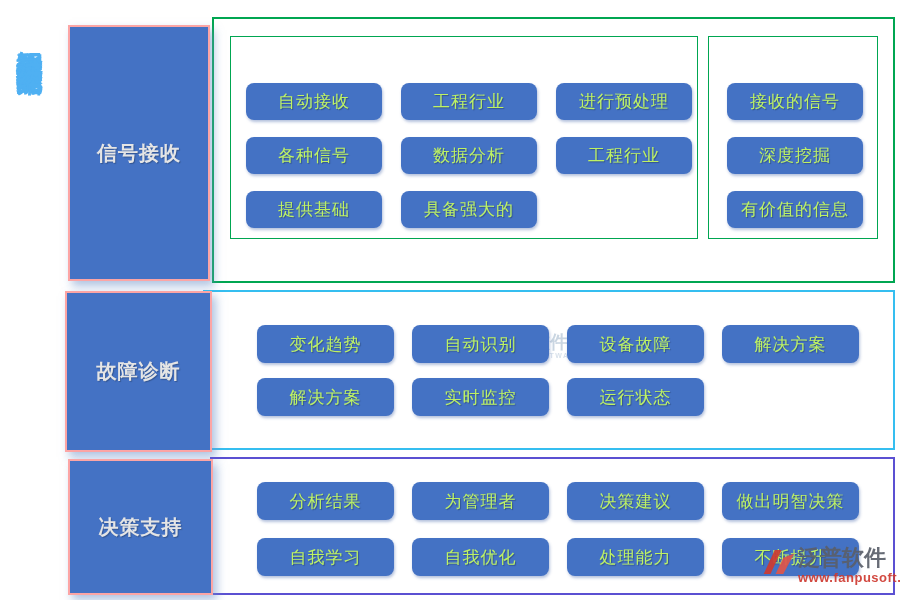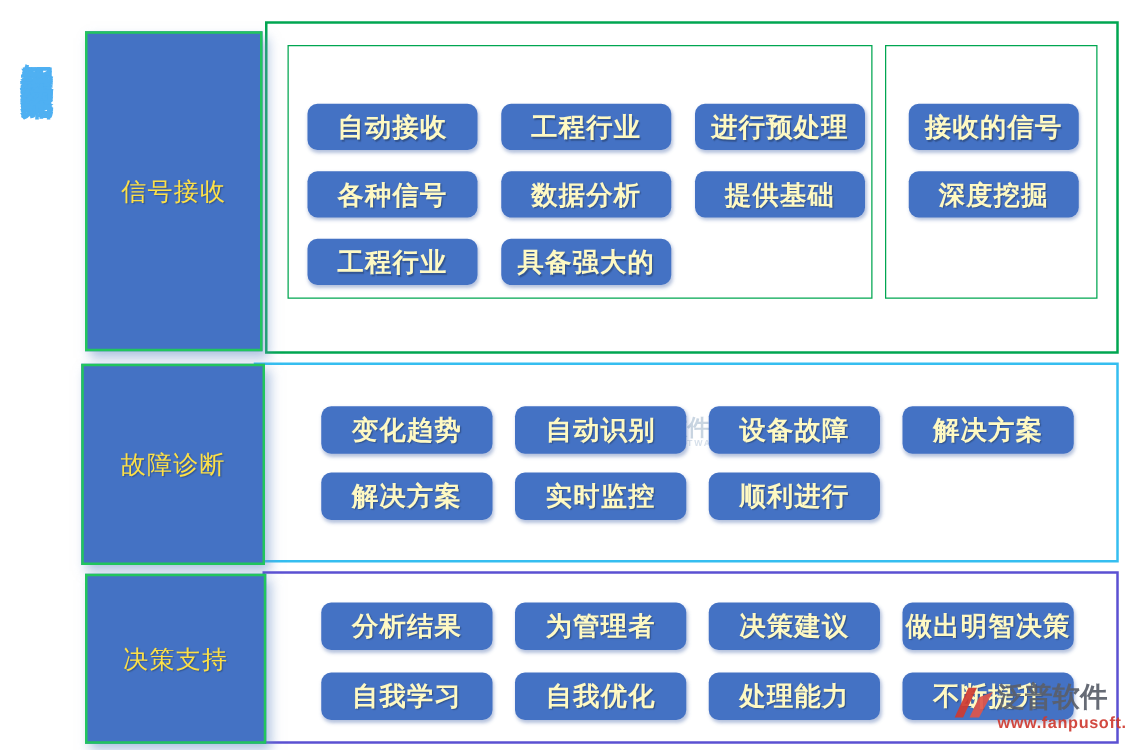--- a/index.html
+++ b/index.html
@@ -10,35 +10,35 @@
   
   .vtitle {
     position:absolute; left:13px; top:30px; height:565px;
     writing-mode:vertical-rl; text-orientation:upright;
     font-size:26px; line-height:33px; font-weight:bold;
     color:var(--title-blue,#4fb0f2); letter-spacing:1px;
     z-index:2; white-space:nowrap;
   }
   .row { position:absolute; z-index:1; }
   .label-box {
-    position:absolute; background:var(--btn-blue,#4472c4); color:#fde047;
+    position:absolute; background:var(--btn-blue,#4472c4); color:#e5e5e5;
     display:flex; align-items:center; justify-content:center;
-    font-size:20px; font-weight:normal; letter-spacing:1px;
-    border:2px solid #22c55e;
+    font-size:20px; font-weight:bold; letter-spacing:1px;
+    border:2px solid #fca5a5;
     box-shadow:4px 5px 9px rgba(110,145,200,.55);
     text-shadow:1px 1px 1px rgba(0,0,0,.25);
     z-index:3;
   }
   .outer-box { position:absolute; border:2px solid #00a651; background:transparent; }
   .inner-box { position:absolute; border:1px solid #00a651; }
   .group { display:grid;gap:40px; }
   .btn {
-    background:var(--btn-blue,#4472c4); color:#fef9c3; border-radius:8px;
+    background:var(--btn-blue,#4472c4); color:#bef264; border-radius:8px;
     height:37px; display:flex; align-items:center; justify-content:center;
-    font-size:21px; font-weight:bold; letter-spacing:1px;
+    font-size:17px; font-weight:normal; letter-spacing:1px;
     box-shadow:1px 2px 3px rgba(90,120,180,.45);
     text-shadow:1px 1px 1px rgba(0,0,0,.28);
     white-space:nowrap;
   }
   
   .row1 .label-box { left:68px; top:25px; width:138px; height:252px; }
   .row1 .outer-box { left:212px; top:17px; width:679px; height:262px; }
   .box-a { left:16px; top:17px; width:466px; height:201px; }
   .box-a .group { padding:46px 0 0 15px; grid-template-columns:repeat(3,136px); column-gap:19px; row-gap:17px; }
   .box-b { left:494px; top:17px; width:168px; height:201px; }
@@ -77,45 +77,46 @@
   <div class="row row1">
     <div class="label-box">信号接收</div>
     <div class="outer-box" style="border-color: rgb(0, 166, 81);">
       <div class="inner-box box-a" style="border-color: rgb(0, 166, 81);">
         <div class="group">
             <div class="btn">自动接收</div>
             <div class="btn">工程行业</div>
             <div class="btn">进行预处理</div>
             <div class="btn">各种信号</div>
             <div class="btn">数据分析</div>
+            <div class="btn">工程行业</div>
             <div class="btn">提供基础</div>
-            <div class="btn">工程行业</div>
             <div class="btn">具备强大的</div>
           </div>
       </div>
       <div class="inner-box box-b" style="border-color: rgb(0, 166, 81);">
         <div class="group">
             <div class="btn">接收的信号</div>
             <div class="btn">深度挖掘</div>
+            <div class="btn">有价值的信息</div>
           </div>
       </div>
     </div>
   </div>
 
   <div class="row row2">
     <div class="label-box">故障诊断</div>
     <div class="outer-box" style="border-color: rgb(53, 190, 240);">
       <div class="group">
           <div class="btn">变化趋势</div>
           <div class="btn">自动识别</div>
           <div class="btn">设备故障</div>
           <div class="btn">解决方案</div>
           <div class="btn">解决方案</div>
           <div class="btn">实时监控</div>
-          <div class="btn">顺利进行</div>
+          <div class="btn">运行状态</div>
         </div>
     </div>
   </div>
 
   <div class="row row3">
     <div class="label-box">决策支持</div>
     <div class="outer-box" style="border-color: rgb(91, 80, 210);">
       <div class="group">
           <div class="btn">分析结果</div>
           <div class="btn">为管理者</div>

